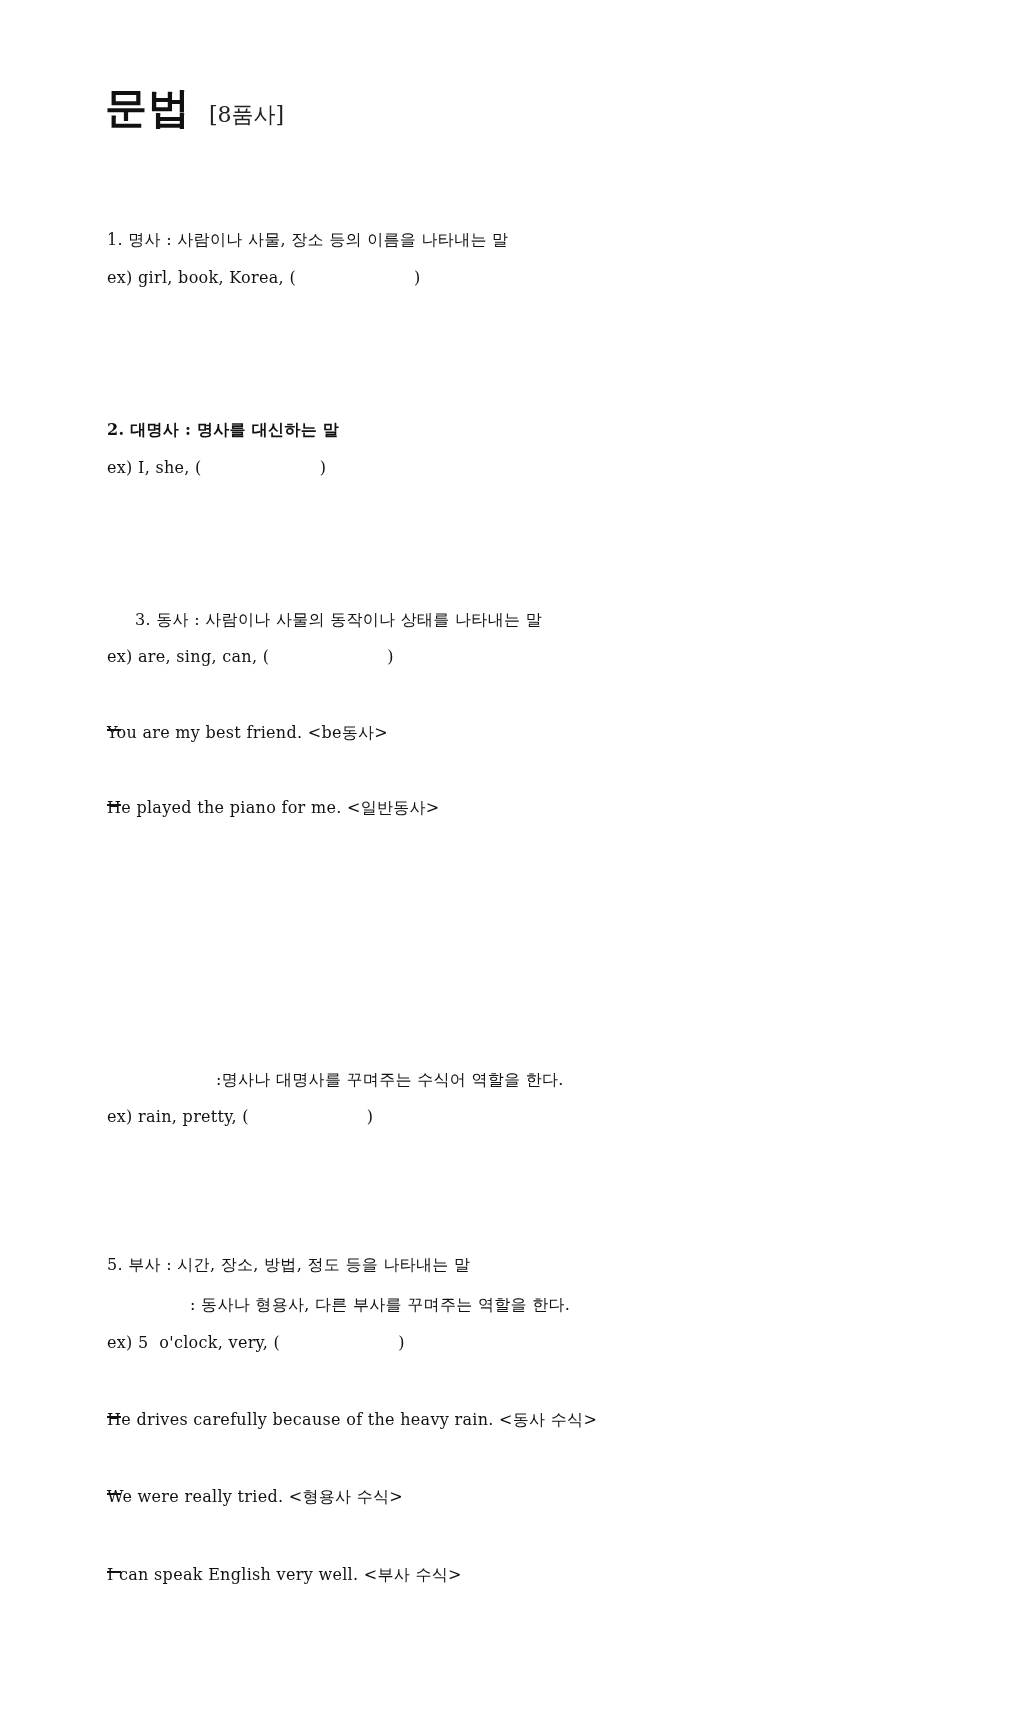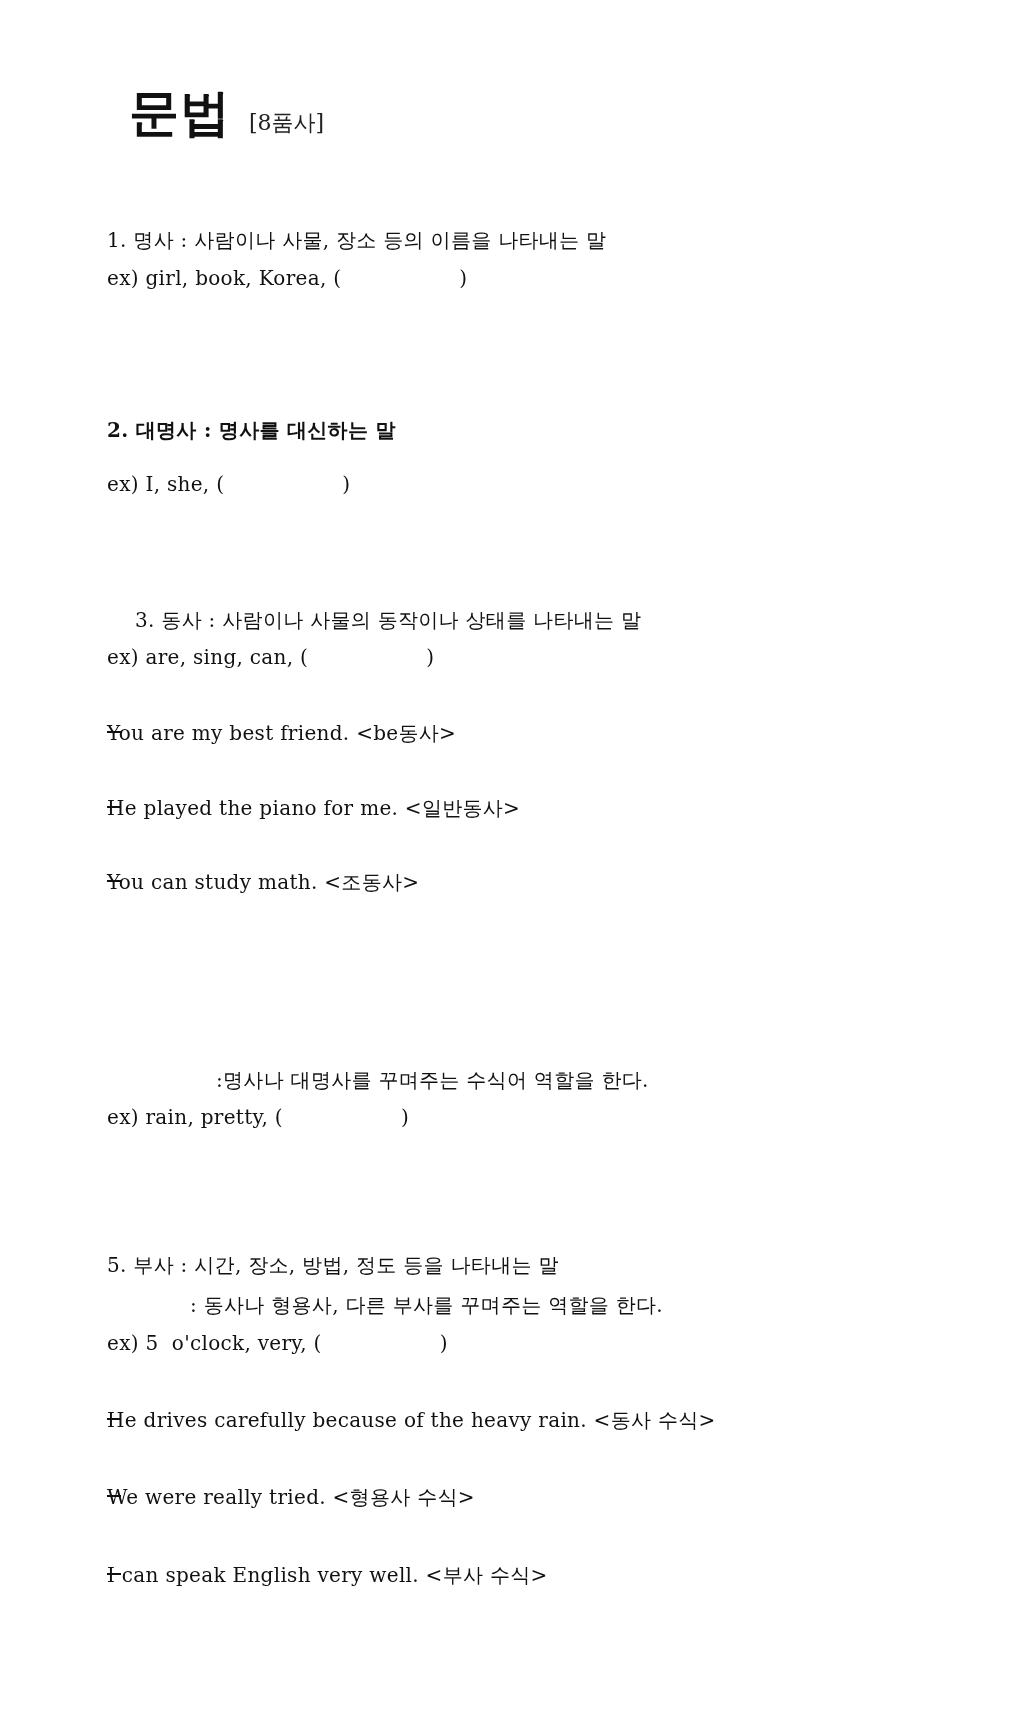--- a/index.html
+++ b/index.html
@@ -23,36 +23,35 @@
     }
     .title {
       position: absolute;
       left: 105px;
       top: 80px;
       white-space: nowrap;
     }
     .title-main {
       font-family: Liberation Sans, sans-serif;
       font-weight: bold;
-      font-size: 50px;
+      font-size: 42px;
       letter-spacing: 1px;
       vertical-align: baseline;
-      margin-left: 24px;
     }
     .title-sub {
       font-family: "DejaVu Serif", "Liberation Serif", serif;
       font-size: 22px;
       margin-left: 18px;
       color: #222;
       margin-top: 44px;
     }
     .line {
       position: absolute;
       left: 107px;
-      font-size: 20px;
+      font-size: 16px;
       line-height: 28px;
       white-space: pre;
       letter-spacing: 0.3px;
     }
     .blank {
       display: inline-block;
       width: 118px;
     }
     .dash {
       display: inline-block;
@@ -75,27 +74,26 @@
 <div class="page">
 
   <div class="title">
     <span class="title-main">문법</span><span class="title-sub">[8품사]</span>
   </div>
 
   <div class="line" style="top:226px;">1. 명사 : 사람이나 사물, 장소 등의 이름을 나타내는 말</div>
   <div class="line" style="top:264px;"><span>ex) girl, book, Korea, (</span><span class="blank"></span><span>)</span></div>
 
   <div class="line" style="top:416px;font-weight:bold;">2. 대명사 : 명사를 대신하는 말</div>
-  <div class="line" style="top:470px;"><span>ex) I, she, (</span><span class="blank"></span><span>)</span></div>
+  <div class="line" style="top:454px;"><span>ex) I, she, (</span><span class="blank"></span><span>)</span></div>
 
   <div class="line" style="top:606px;margin-left:28px;">3. 동사 : 사람이나 사물의 동작이나 상태를 나타내는 말</div>
   <div class="line" style="top:643px;"><span>ex) are, sing, can, (</span><span class="blank"></span><span>)</span></div>
   <div class="line" style="top:719px;"><span class="dash"></span><span>You are my best friend. &lt;be동사&gt;</span></div>
   <div class="line" style="top:794px;"><span class="dash"></span><span>He played the piano for me. &lt;일반동사&gt;</span></div>
-  <div class="line" style="top:868px;"><span class="dash"></span><span>You can study math. &lt;조동사&gt;</span></div>
 
   <div class="line" style="top:1066px; left:216px;">:명사나 대명사를 꾸며주는 수식어 역할을 한다.</div>
   <div class="line" style="top:1103px;"><span>ex) rain, pretty, (</span><span class="blank"></span><span>)</span></div>
 
   <div class="line" style="top:1251px;">5. 부사 : 시간, 장소, 방법, 정도 등을 나타내는 말</div>
   <div class="line" style="top:1291px; left:190px;">: 동사나 형용사, 다른 부사를 꾸며주는 역할을 한다.</div>
   <div class="line" style="top:1329px;"><span>ex) 5  o'clock, very, (</span><span class="blank"></span><span>)</span></div>
   <div class="line" style="top:1406px;"><span class="dash"></span><span>He drives carefully because of the heavy rain. &lt;동사 수식&gt;</span></div>
   <div class="line" style="top:1483px;"><span class="dash"></span><span>We were really tried. &lt;형용사 수식&gt;</span></div>
   <div class="line" style="top:1561px;"><span class="dash"></span><span>I can speak English very well. &lt;부사 수식&gt;</span></div>

